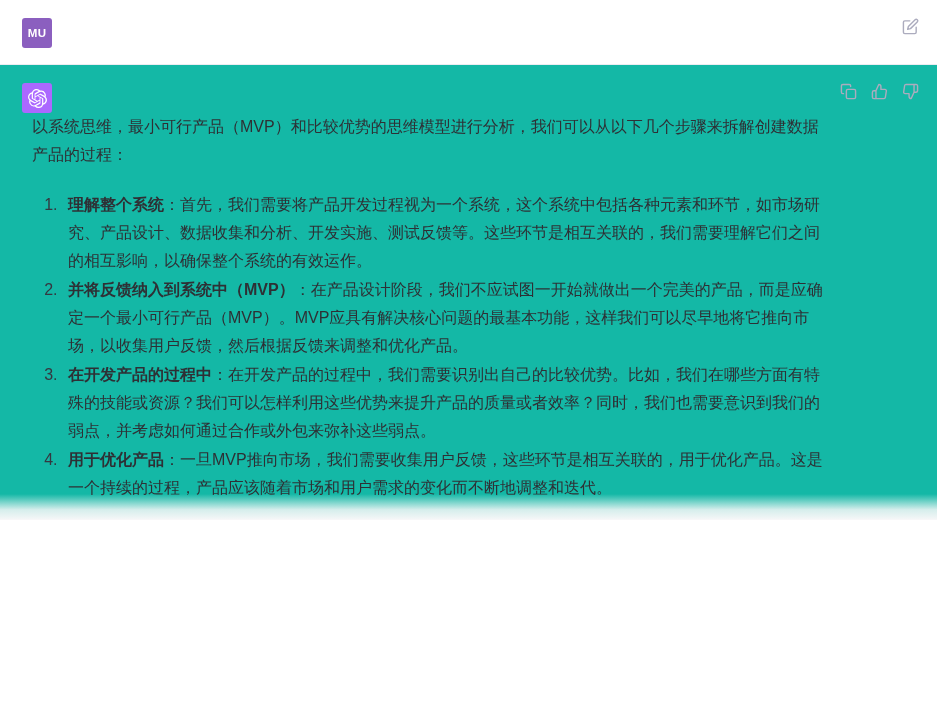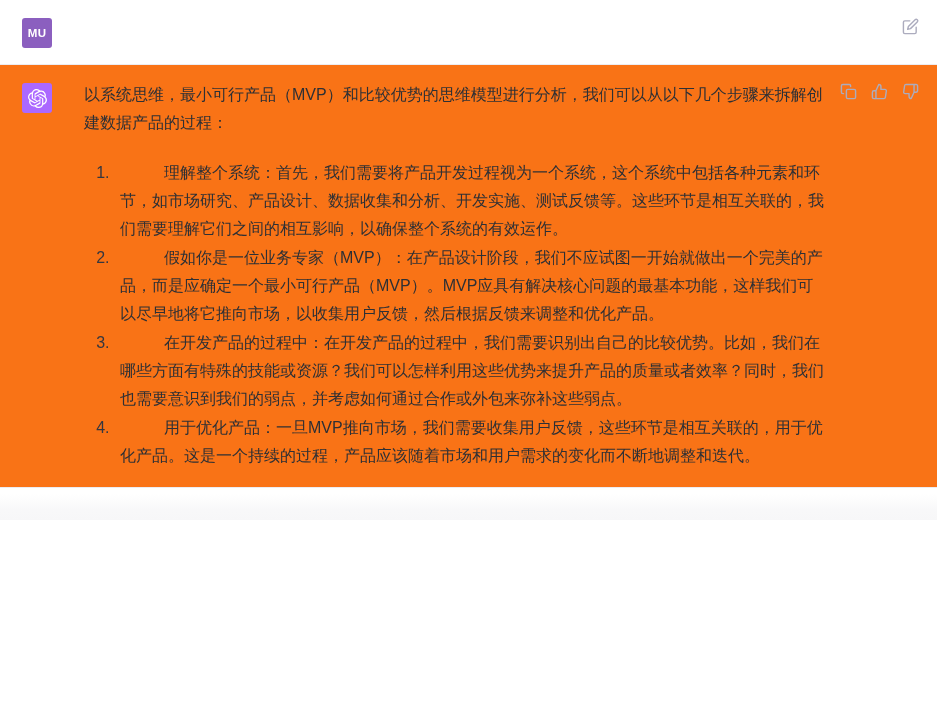--- a/index.html
+++ b/index.html
@@ -20,23 +20,24 @@
   
   .msg {
     display: flex;
     padding: 16px 0 16px 0;
     position: relative;
   }
   .msg-user {
     background: #ffffff;
   }
   .msg-assistant {
-    background: #f97316;
+    background: #14b8a6;
     border-top: 1px solid #ececf1;
     border-bottom: 1px solid #ececf1;
+    flex-direction: column;
   }
 
   .avatar {
     width: 30px;
     height: 30px;
     border-radius: 3px;
     margin-left: 22px;
     margin-top: 2px;
     flex: 0 0 30px;
     display: flex;
@@ -70,21 +71,21 @@
     list-style-type: decimal;
   }
   ol.steps > li {
     margin: 0 0 1px 0;
     padding-left: 6px;
     line-height: 28px;
   }
   ol.steps > li::marker {
     color: #353740;
   }
-  ol.steps strong { font-weight: normal; margin-left: 44px; }
+  ol.steps strong { font-weight: bold; }
 
   .closing {
     margin-top: 22px;
   }
 
   
   .actions {
     position: absolute;
     right: 18px;
     top: 18px;
@@ -163,21 +164,21 @@
     </div>
 
     <div class="body">
       <p>以系统思维，最小可行产品（MVP）和比较优势的思维模型进行分析，我们可以从以下几个步骤来拆解创建数据产品的过程：</p>
 
       <ol class="steps">
         <li>
           <strong>理解整个系统</strong><span>：首先，我们需要将产品开发过程视为一个系统，这个系统中包括各种元素和环节，如市场研究、产品设计、数据收集和分析、开发实施、测试反馈等。这些环节是相互关联的，我们需要理解它们之间的相互影响，以确保整个系统的有效运作。</span>
         </li>
         <li>
-          <strong>假如你是一位业务专家（MVP）</strong><span>：在产品设计阶段，我们不应试图一开始就做出一个完美的产品，而是应确定一个最小可行产品（MVP）。MVP应具有解决核心问题的最基本功能，这样我们可以尽早地将它推向市场，以收集用户反馈，然后根据反馈来调整和优化产品。</span>
+          <strong>并将反馈纳入到系统中（MVP）</strong><span>：在产品设计阶段，我们不应试图一开始就做出一个完美的产品，而是应确定一个最小可行产品（MVP）。MVP应具有解决核心问题的最基本功能，这样我们可以尽早地将它推向市场，以收集用户反馈，然后根据反馈来调整和优化产品。</span>
         </li>
         <li>
           <strong>在开发产品的过程中</strong><span>：在开发产品的过程中，我们需要识别出自己的比较优势。比如，我们在哪些方面有特殊的技能或资源？我们可以怎样利用这些优势来提升产品的质量或者效率？同时，我们也需要意识到我们的弱点，并考虑如何通过合作或外包来弥补这些弱点。</span>
         </li>
         <li>
           <strong>用于优化产品</strong><span>：一旦MVP推向市场，我们需要收集用户反馈，这些环节是相互关联的，用于优化产品。这是一个持续的过程，产品应该随着市场和用户需求的变化而不断地调整和迭代。</span>
         </li>
       </ol>
 
     </div>

